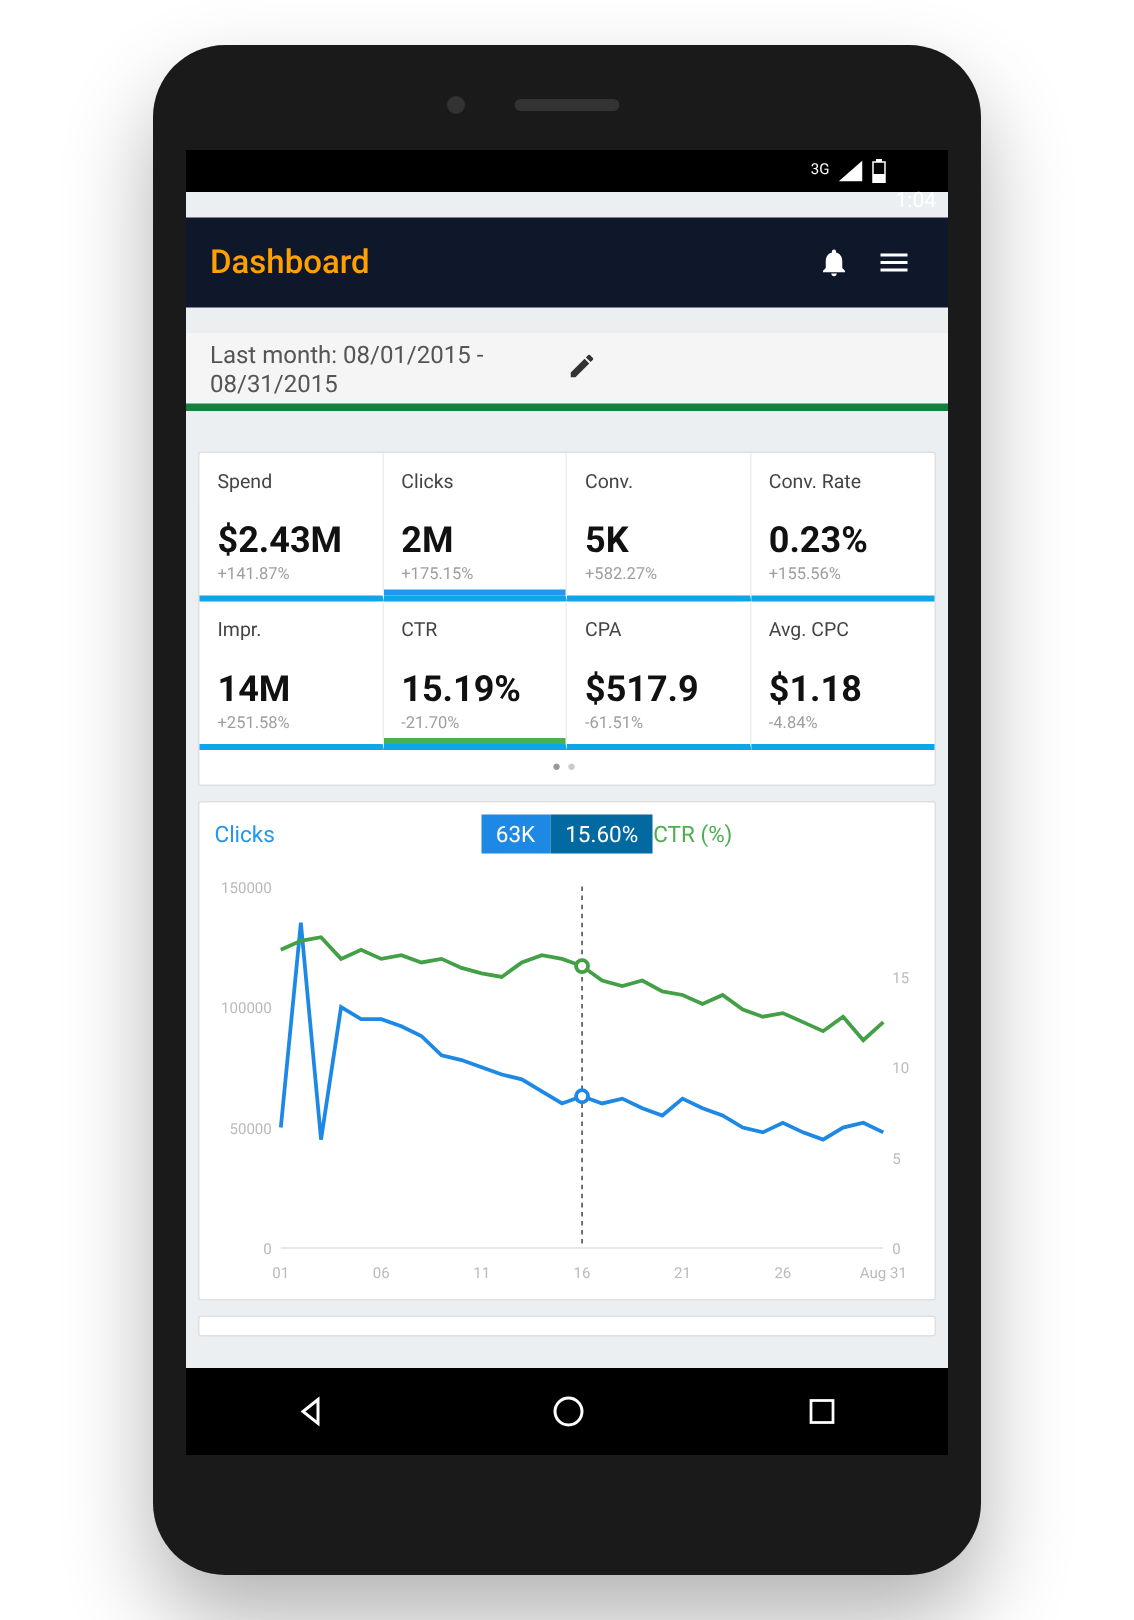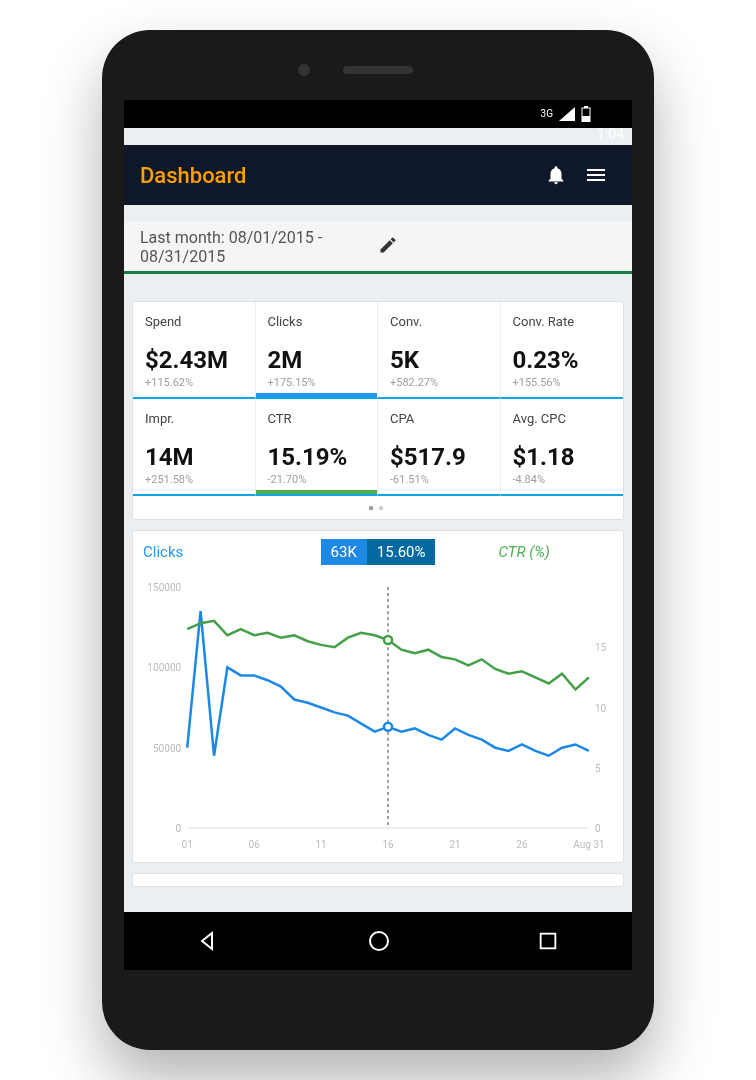--- a/index.html
+++ b/index.html
@@ -71,21 +71,21 @@
     color: #ffa000;
     font-size: 22px;
     font-weight: 500;
     flex: 1;
   }
   .header-icon { width: 40px; display:flex; align-items:center; justify-content:center; }
   
   .daterange {
     height: 52px;
     background: #f5f5f5;
-    border-bottom: 3px solid #15803d;
+    border-bottom: 5px solid #15803d;
     display: flex;
     align-items: center;
     padding: 0 16px;
     font-size: 16px;
     color: #555;
   }
   .daterange span { flex:1; }
   .content {
     flex: 1;
     padding: 10px 8px;
@@ -97,21 +97,21 @@
     border-radius: 2px;
     margin-bottom: 10px;
   }
   
   .metrics {
     display: grid;
     grid-template-columns: repeat(4, 1fr);
   }
   .metric {
     border-right: 1px solid #eee;
-    border-bottom: 2px solid #0ea5e9;
+    border-bottom: 4px solid #0ea5e9;
     padding: 12px 10px 8px 12px;
     position: relative;
   }
   .metric:nth-child(4n) { border-right: none; }
   .metric .label { font-size: 13px; color: #444; margin-bottom: 4px; min-height: 28px; }
   .metric .value { font-size: 24px; font-weight: 700; color: #111; margin-bottom: 2px; }
   .metric .delta { font-size: 11px; color: #9e9e9e; }
   .metric .bar { position:absolute; bottom:0; left:0; right:0; height:4px; }
   .bar.blue { background:#2196f3; }
   .bar.green { background:#4caf50; }
@@ -192,21 +192,21 @@
       </span>
     </div>
 
     <div class="content">
 
       <div class="card">
         <div class="metrics" id="metrics-grid">
             <div class="metric">
               <div class="label">Spend</div>
               <div class="value">$2.43M</div>
-              <div class="delta">+115.62%</div>
+              <div class="delta">+141.87%</div>
             </div>
             <div class="metric">
               <div class="label">Clicks</div>
               <div class="value">2M</div>
               <div class="delta">+175.15%</div>
               <div class="bar blue"></div>
             </div>
             <div class="metric">
               <div class="label">Conv.</div>
               <div class="value">5K</div>
@@ -242,21 +242,21 @@
         <div class="dots"><span class="active">●</span><span>●</span></div>
       </div>
 
       <div class="card chart-card">
         <div class="chart-header">
           <span class="left">Clicks</span>
           <span class="badges">
             <span class="badge blue">63K</span>
             <span class="badge green">15.60%</span>
           </span>
-          <span class="right" style="flex:1; text-align:center;font-style:italic;">CTR (%)</span>
+          <span class="right" style="flex:1; text-align:left;">CTR (%)</span>
         </div>
         <div class="chart-body">
           <svg id="chart-svg" viewBox="0 0 480 280">
               <text x="44" y="254" font-size="10" fill="#bbb" text-anchor="end">0</text>
               <text x="44" y="174" font-size="10" fill="#bbb" text-anchor="end">50000</text>
               <text x="44" y="94" font-size="10" fill="#bbb" text-anchor="end">100000</text>
               <text x="44" y="14" font-size="10" fill="#bbb" text-anchor="end">150000</text>
               <text x="456" y="254" font-size="10" fill="#bbb" text-anchor="start">0</text>
               <text x="456" y="194" font-size="10" fill="#bbb" text-anchor="start">5</text>
               <text x="456" y="134" font-size="10" fill="#bbb" text-anchor="start">10</text>

